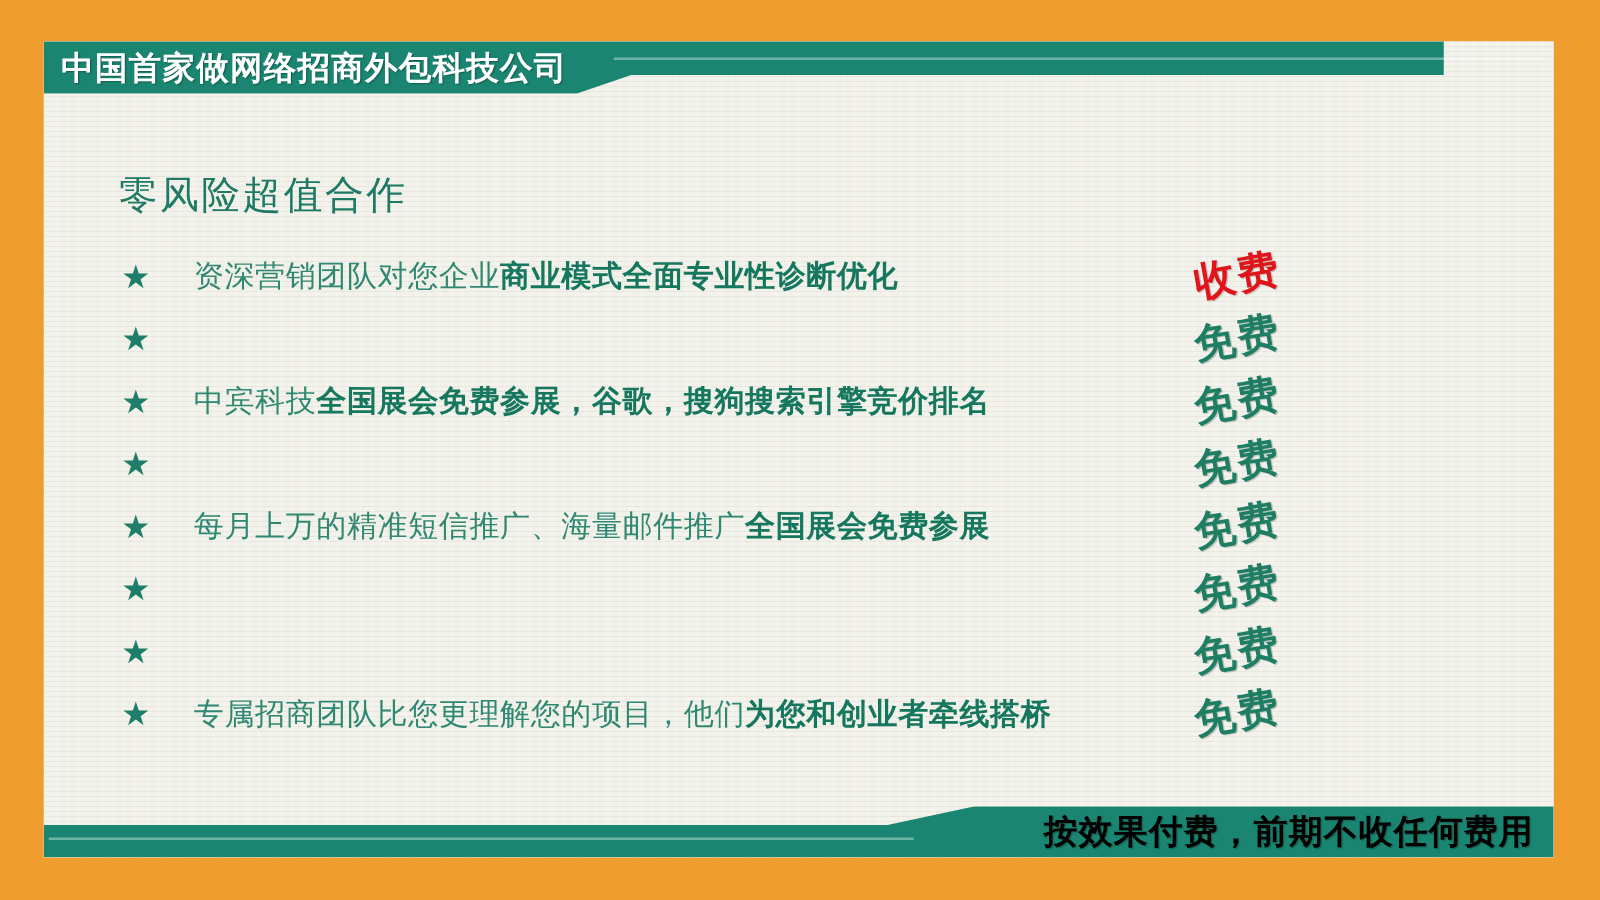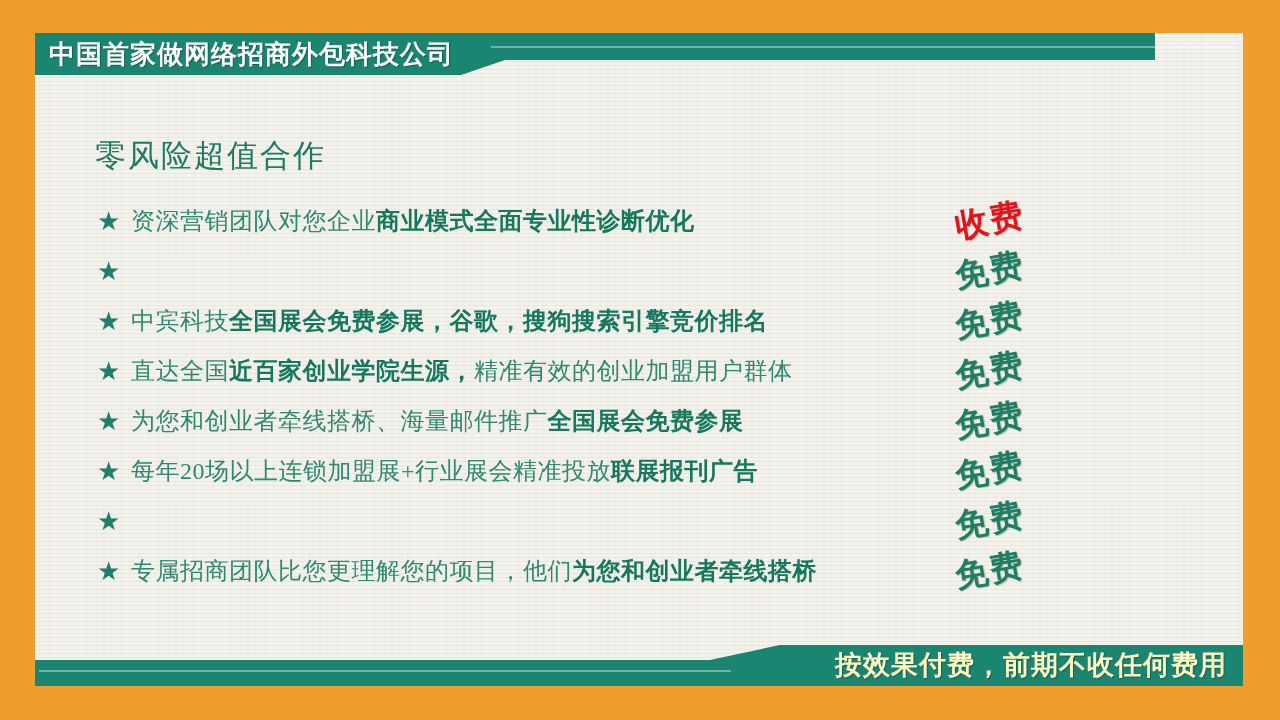--- a/index.html
+++ b/index.html
@@ -27,39 +27,39 @@
   }
 
   
   .bottom-band{
     position:absolute;left:0;top:612px;width:1208px;height:41px;background:#1A8570;
     clip-path:polygon(0 15px,675px 15px,745px 0,1208px 0,1208px 41px,0 41px);
   }
   .bottom-line{position:absolute;left:4px;top:25px;width:692px;height:2px;background:rgba(255,255,255,.38);}
   .slogan{
     position:absolute;right:16px;top:0;height:41px;line-height:41px;
-    color:#fef9c3;font-size:27px;font-weight:bold;letter-spacing:1px;
+    color:#000000;font-size:27px;font-weight:bold;letter-spacing:1px;
     text-shadow:1px 1px 1px rgba(0,0,0,.28);white-space:nowrap;
   }
 
   
   .title{
     position:absolute;left:60px;top:102px;
     font-size:31px;font-weight:normal;color:#1E7A64;letter-spacing:2px;
   }
 
   
   .rows{position:absolute;left:0;top:163px;width:1208px;}
   .row{position:relative;height:50px;}
   .star{
     position:absolute;left:62px;top:50%;transform:translateY(-50%);
     color:#1F7E69;font-size:26px;line-height:1;
   }
   .row-text{
-    position:absolute;left:96px;top:50%;transform:translateY(-50%);
+    position:absolute;left:120px;top:50%;transform:translateY(-50%);
     font-family:"Liberation Serif","DejaVu Serif",serif;
     font-size:24px;color:#2F8872;white-space:nowrap;letter-spacing:.5px;
   }
   .row-text .seg.bold{font-weight:bold;color:#15775E;}
 
   .tag{
     position:absolute;left:893px;width:124px;text-align:center;top:50%;
     transform:translateY(-50%) rotate(-10deg);
     font-family:"Liberation Serif","DejaVu Serif",serif;
     font-size:33px;font-weight:bold;letter-spacing:2px;
@@ -90,31 +90,29 @@
     <span class="star">★</span>
     <span class="tag free">免费</span>
   </div>
       <div class="row">
     <span class="star">★</span>
     <span class="row-text"><span class="seg">中宾科技</span><span class="seg bold">全国展会免费参展，谷歌，搜狗搜索引擎竞价排名</span></span>
     <span class="tag free">免费</span>
   </div>
       <div class="row">
     <span class="star">★</span>
-    <span class="row-text"><span class="seg">直达全国</span><span class="seg bold">近百家创业学院生源，</span><span class="seg">精准有效的创业加盟用户群体</span></span>
     <span class="tag free">免费</span>
   </div>
       <div class="row">
     <span class="star">★</span>
-    <span class="row-text"><span class="seg">为您和创业者牵线搭桥、海量邮件推广</span><span class="seg bold">全国展会免费参展</span></span>
+    <span class="row-text"><span class="seg">每月上万的精准短信推广、海量邮件推广</span><span class="seg bold">全国展会免费参展</span></span>
     <span class="tag free">免费</span>
   </div>
       <div class="row">
     <span class="star">★</span>
-    <span class="row-text"><span class="seg">每年20场以上连锁加盟展+行业展会精准投放</span><span class="seg bold">联展报刊广告</span></span>
     <span class="tag free">免费</span>
   </div>
       <div class="row">
     <span class="star">★</span>
     <span class="tag free">免费</span>
   </div>
       <div class="row">
     <span class="star">★</span>
     <span class="row-text"><span class="seg">专属招商团队比您更理解您的项目，他们</span><span class="seg bold">为您和创业者牵线搭桥</span></span>
     <span class="tag free">免费</span>

